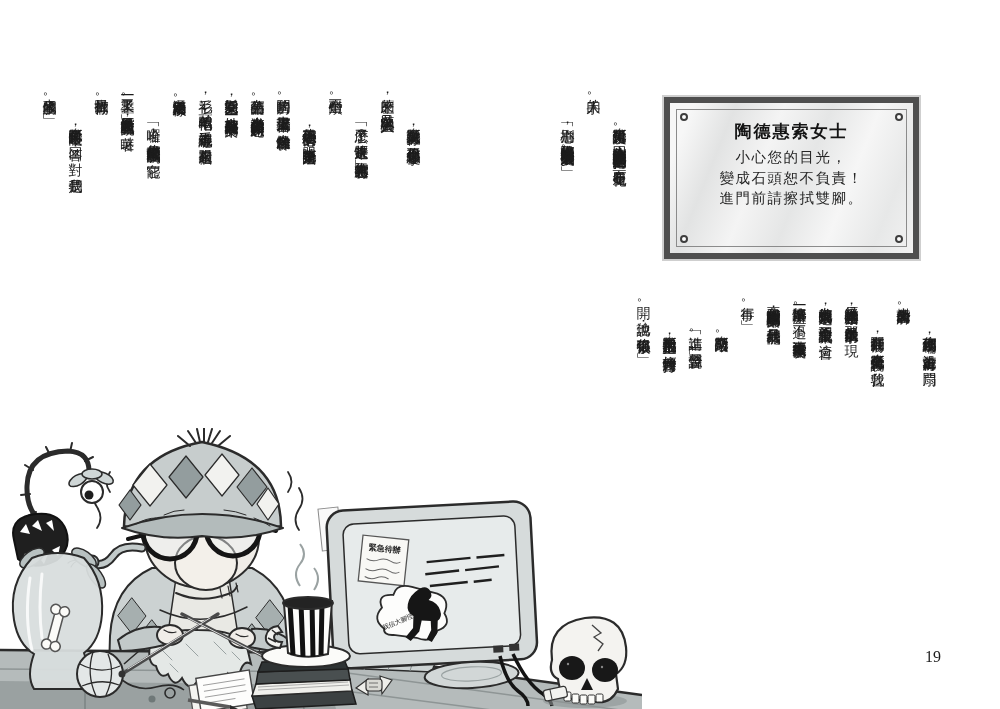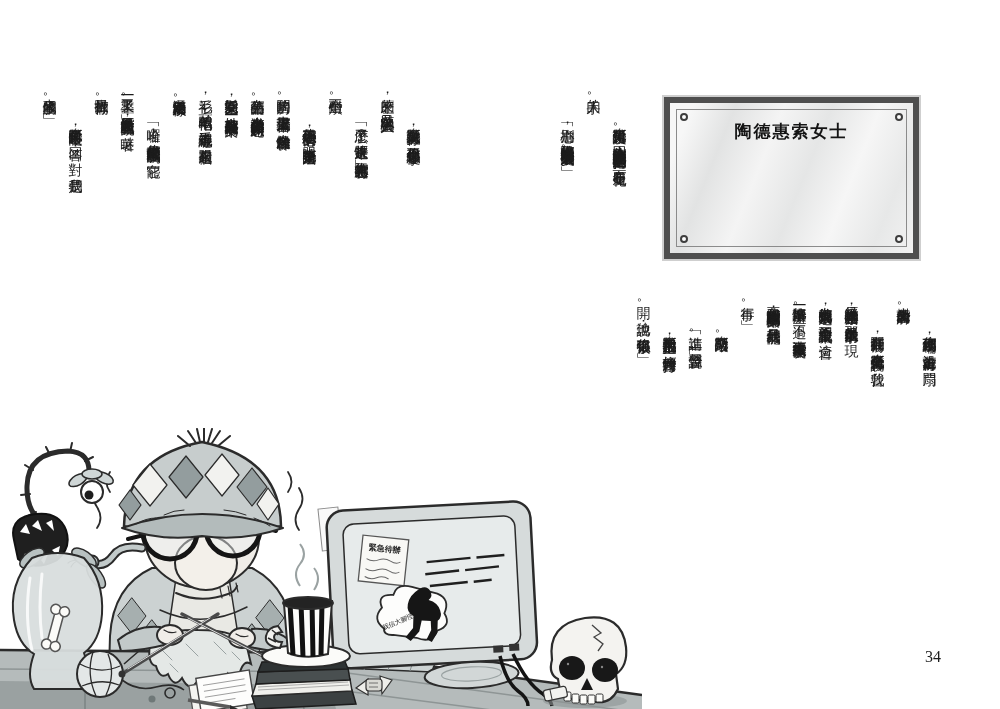--- a/index.html
+++ b/index.html
@@ -64,20 +64,23 @@
 <body>
 
 <div id="plaque">
   <div class="plaque-border-inner"></div>
   <span class="screw tl"></span>
   <span class="screw tr"></span>
   <span class="screw bl"></span>
   <span class="screw br"></span>
   <div class="plaque-text">
     <div class="plaque-name">陶德惠索女士</div>
+    <div class="plaque-warnings">小心您的目光，
+變成石頭恕不負責！
+進門前請擦拭雙腳。</div>
   </div>
 </div>
 
 <div id="block-right-upper" class="vtext">　　你們來到樓梯頂端，沿著走廊前行，一扇門
 上掛著館長的名牌。
 　　在展開行動前，克勞斯低聲向你說：「我曾
 經見過陶德惠索館長，那是很久以前的事了，現
 在她的視力大幅衰退，希望不會認出我來，這會
 讓事情好辦一些。不過，達卡很可能要求館長不
 要和任何人談論有關竊案的細節，我們只能見機
@@ -100,21 +103,21 @@
 有的藝術品。坐在辦公桌前的館長和你所想的蛇
 髮女妖完全不同，她身上穿著一件幾何圖案的羊
 毛衫，頭戴羊毛帽，手裡織著毛線，看起來跟個
 普通老奶奶沒兩樣。
 　　「哈囉！你們是來幫我修理電腦的嗎？它罷
 工一整天了。」館長透過厚重的老花眼鏡，瞇著
 眼打量你們。
 　　克勞斯向你眨了眨眼，回答：「對，我們是
 來修電腦的。」</div>
 
-<div id="page-num">34</div>
+<div id="page-num">19</div>
 
 <div id="illus">
 <svg width="642" height="281" viewBox="0 0 642 281" xmlns="http://www.w3.org/2000/svg">
 
   <g stroke-linecap="round" stroke-linejoin="round">
 
     <path d="M108,278 L110,208 Q113,158 152,140 L252,140 Q291,160 294,214 L294,278 Z" fill="#ccd2d2" stroke="#2b2b2b" stroke-width="2"></path>
     <path d="M176,150 L229,150 L241,226 L165,226 Z" fill="#e9e9e4" stroke="#2b2b2b" stroke-width="1.5"></path>
     <g fill="#a6afaf" stroke="#2b2b2b" stroke-width="1">
       <polygon points="132,170 146,188 132,206 118,188"></polygon>

